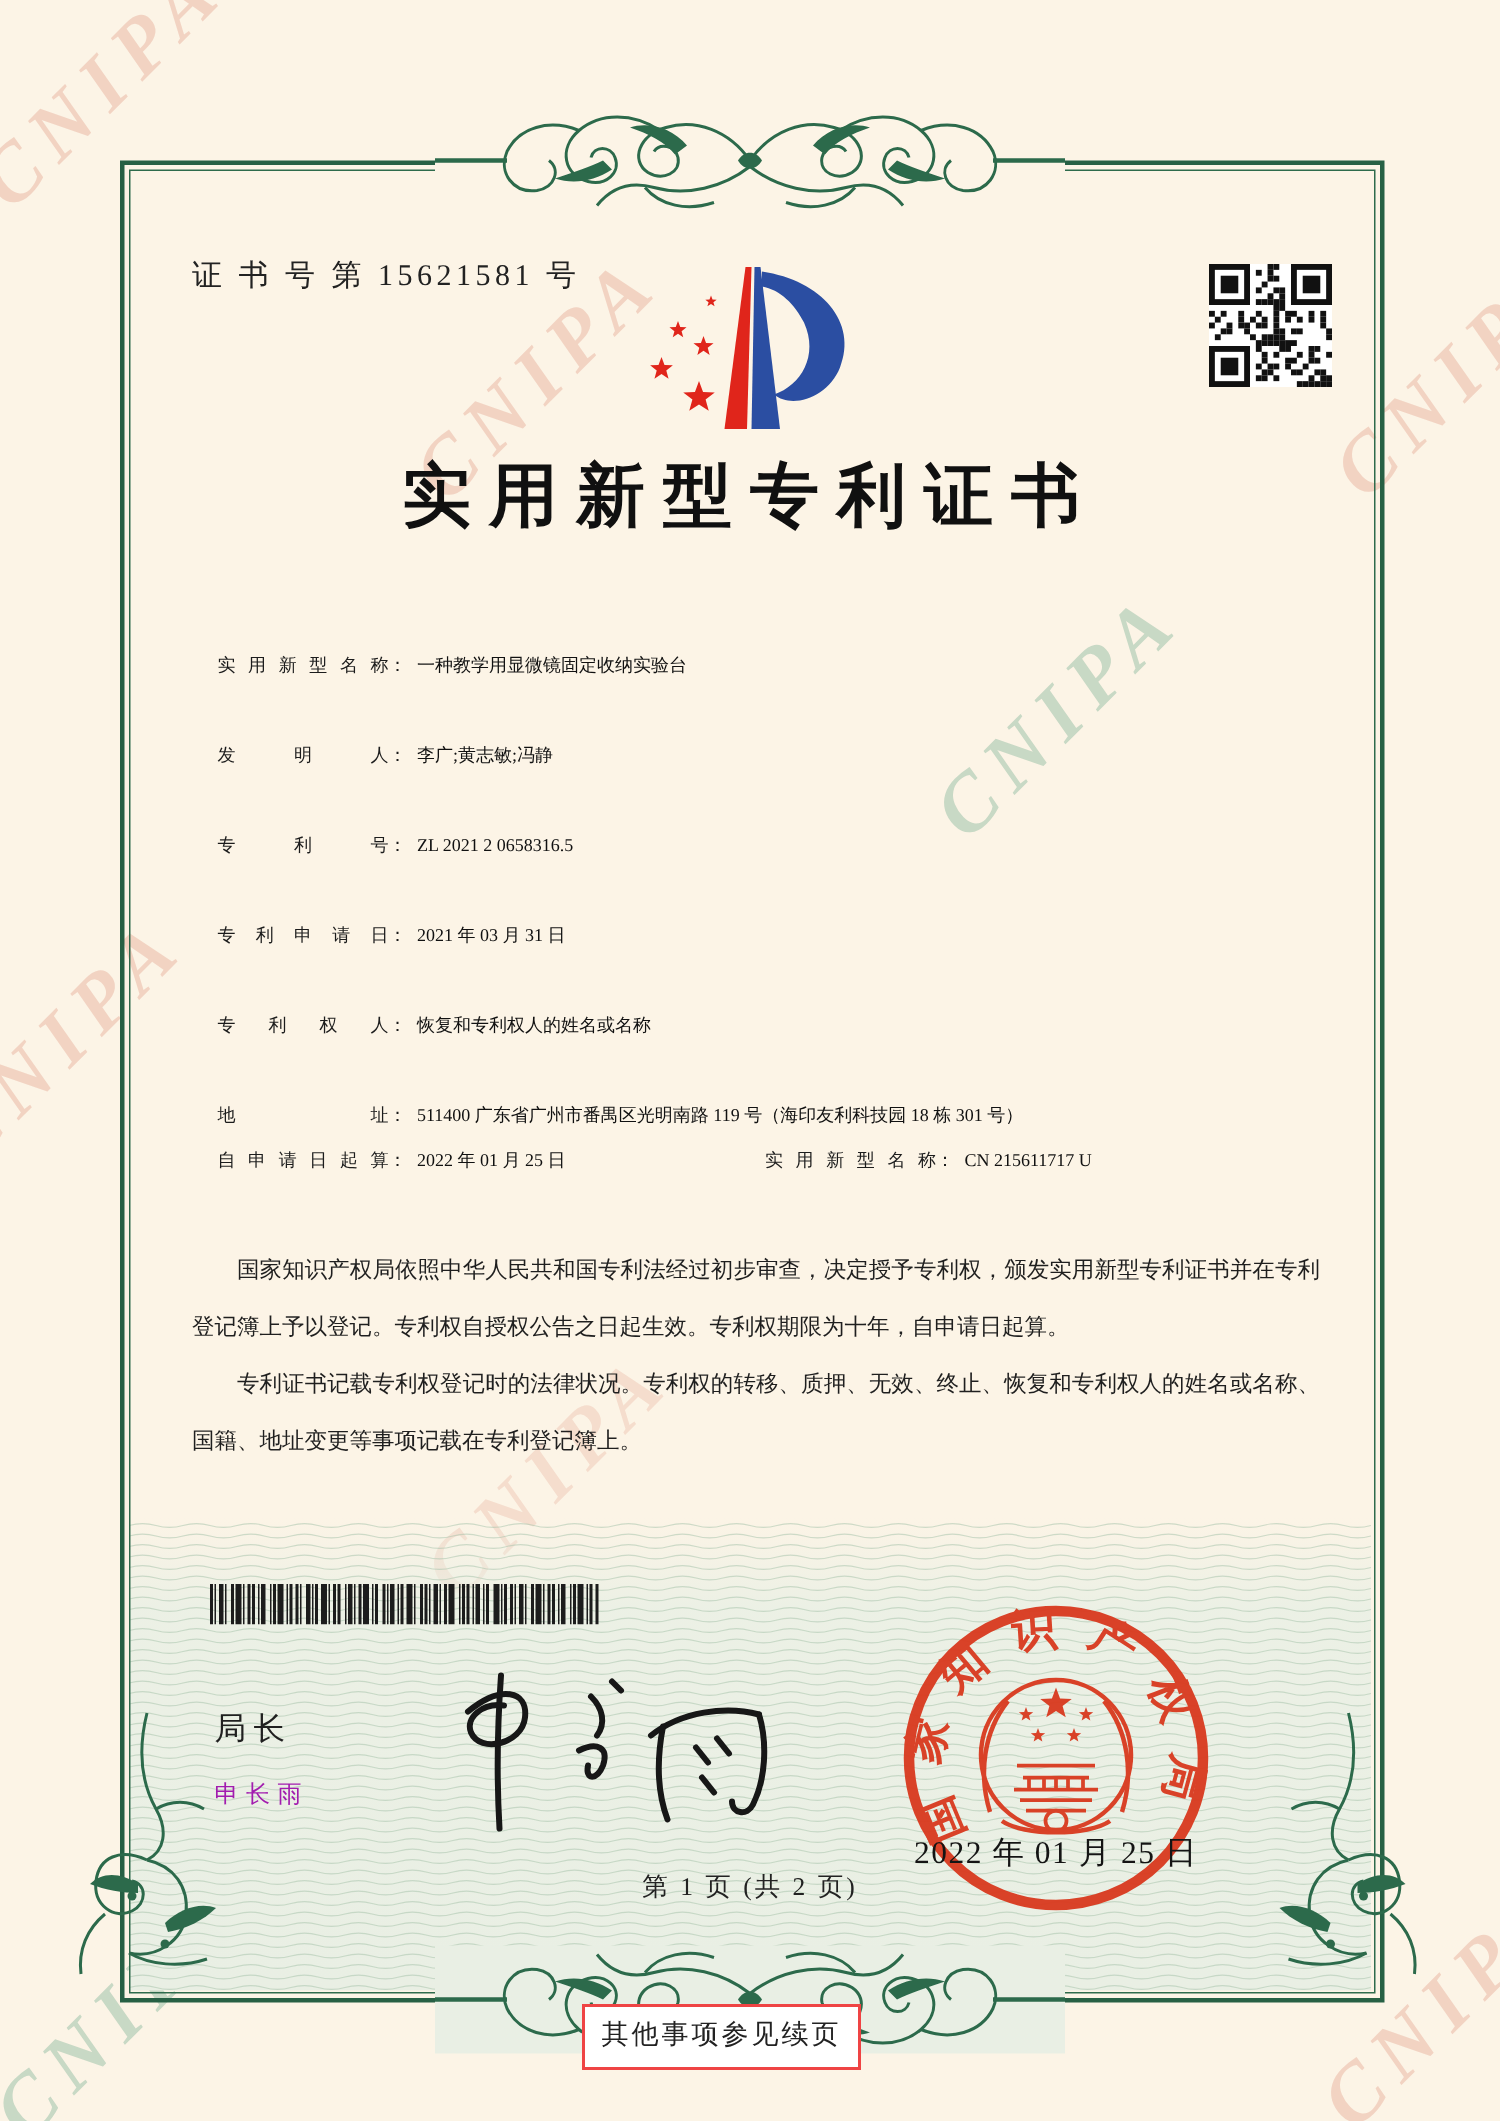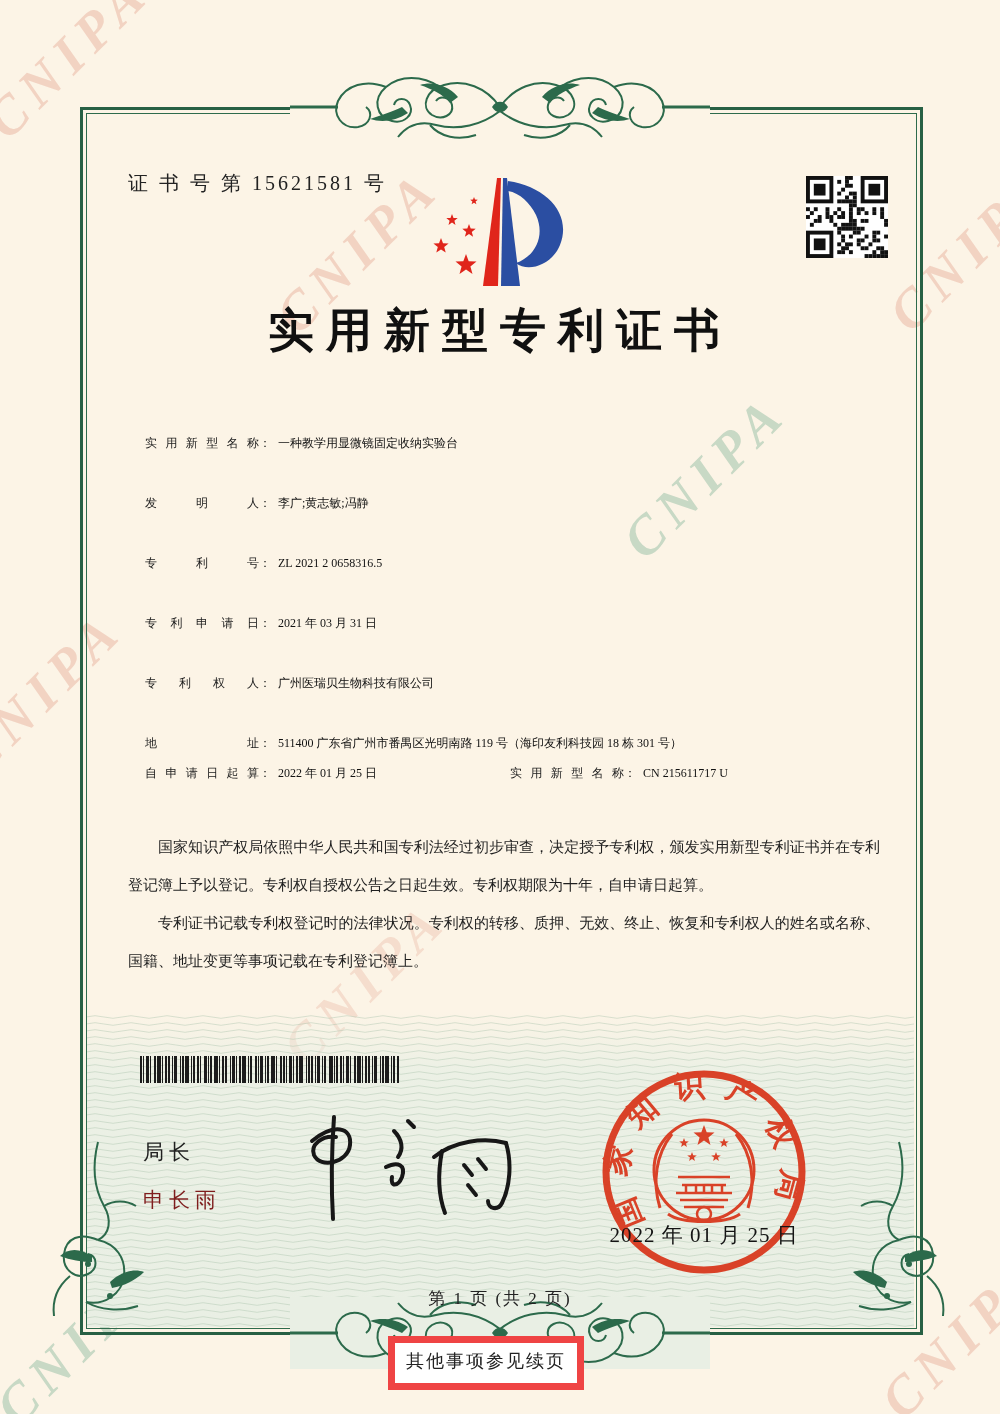--- a/index.html
+++ b/index.html
@@ -31,30 +31,30 @@
   .lbl{display:inline-block;width:114px;flex:0 0 114px;text-align:justify;text-align-last:justify;color:#1c1c1c;}
   .colon{display:inline-block;width:19px;flex:0 0 19px;}
   .val{display:inline-block;max-width:578px;color:#111;}
   .pair2{position:absolute;left:365px;top:0;display:flex;}
   .paras{position:absolute;left:128px;top:828px;width:752px;font-size:15px;line-height:38px;
          text-align:justify;color:#1f1f1f;}
   .paras p{margin:0;text-indent:2em;}
   .barcode{position:absolute;left:140px;top:1056px;width:262px;height:27px;}
   .signoff-title{position:absolute;left:143px;top:1138px;font-size:21px;letter-spacing:5px;
          font-family:Liberation Sans, sans-serif;color:#202020;}
-  .signoff-name{position:absolute;left:143px;top:1186px;font-size:21px;letter-spacing:5px;
-         font-family:"Liberation Sans","DejaVu Sans",sans-serif;color:#7f1d1d;}
+  .signoff-name{position:absolute;left:143px;top:1186px;font-size:16px;letter-spacing:5px;
+         font-family:"Liberation Sans","DejaVu Sans",sans-serif;color:#a21caf;}
   .signature{position:absolute;left:272px;top:1103px;width:258px;height:128px;}
   .seal{position:absolute;left:596px;top:1064px;width:216px;height:216px;opacity:.95;}
   .seal-date{position:absolute;left:596px;top:1221px;width:216px;text-align:center;font-size:21px;
          letter-spacing:1px;color:#141414;z-index:5;}
-  .page-info{position:absolute;left:0;top:1287px;width:1000px;text-align:center;font-size:17px;
+  .page-info{position:absolute;left:0;top:1246px;width:1000px;text-align:center;font-size:17px;
          letter-spacing:2px;color:#222;z-index:5;}
   .note-box{position:absolute;left:388px;top:1336px;width:182px;height:28px;background:#ffffff;
-         border:7px solid #ef4444;padding:6px 0;text-align:center;font-size:18px;letter-spacing:2px;
+         border:2px solid #ef4444;padding:6px 0;text-align:center;font-size:18px;letter-spacing:2px;
          color:#222;z-index:6;}
   .orn{position:absolute;z-index:4;pointer-events:none;}
 </style>
 </head>
 <body>
 
 <div class="page">
 
   <div class="wm pink" style="left:-35px;top:25px;">CNIPA</div>
   <div class="wm pink" style="left:255px;top:220px;">CNIPA</div>
@@ -313,21 +313,21 @@
           <span class="val">ZL 2021 2 0658316.5</span>
       </div>
       <div class="frow">
         <span class="lbl">专利申请日</span>
           <span class="colon">：</span>
           <span class="val">2021 年 03 月 31 日</span>
       </div>
       <div class="frow">
         <span class="lbl">专利权人</span>
           <span class="colon">：</span>
-          <span class="val">广州医瑞贝生物科技有限公司</span>
+          <span class="val">恢复和专利权人的姓名或名称</span>
       </div>
       <div class="frow tight">
         <span class="lbl">地址</span>
           <span class="colon">：</span>
           <span class="val" style="width:578px">511400 广东省广州市番禺区光明南路 119 号（海印友利科技园 18 栋 301 号）</span>
       </div>
       <div class="frow">
         <span class="lbl">自申请日起算</span>
           <span class="colon">：</span>
           <span class="val">2022 年 01 月 25 日</span>

